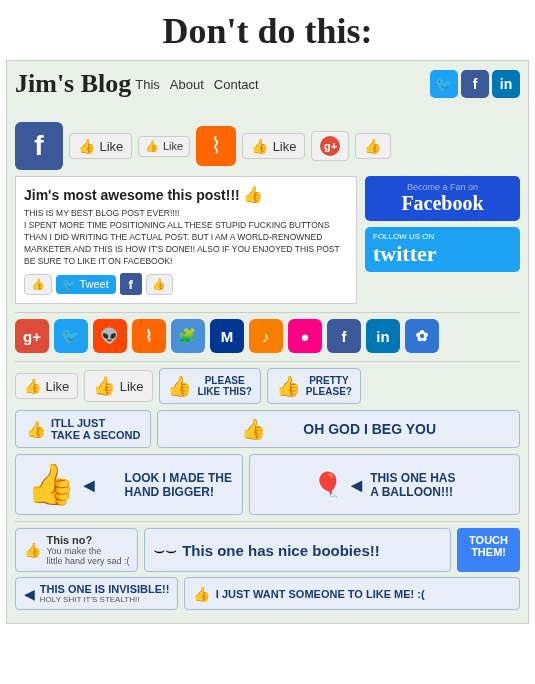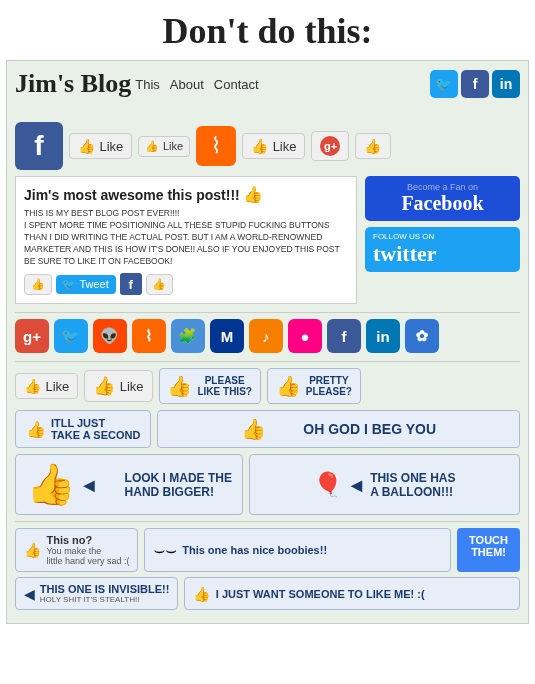--- a/index.html
+++ b/index.html
@@ -532,21 +532,21 @@
   <div class="bottom-row">
     <div class="still-no-btn">
       <span class="small-thumb" style="font-size:14px;">👍</span>
       <div>
         <div class="still-no-text">This no?</div>
         <div class="still-no-sub">You make the<br>little hand very sad :(</div>
       </div>
     </div>
     <div class="boobies-btn">
       <span style="font-size:18px;">⌣⌣</span>
-      <span style="font-size:11px;font-weight:bold;color:#1a3a6b;">This one has nice boobies!!</span>
+      <span style="font-size:15px;font-weight:bold;color:#1a3a6b;">This one has nice boobies!!</span>
     </div>
     <div class="touch-btn">
       <span>TOUCH<br>THEM!</span>
     </div>
   </div>
 
   <div class="bottom-row">
     <div class="invisible-btn">
       <span class="arrow-left">◀</span>
       <div>

